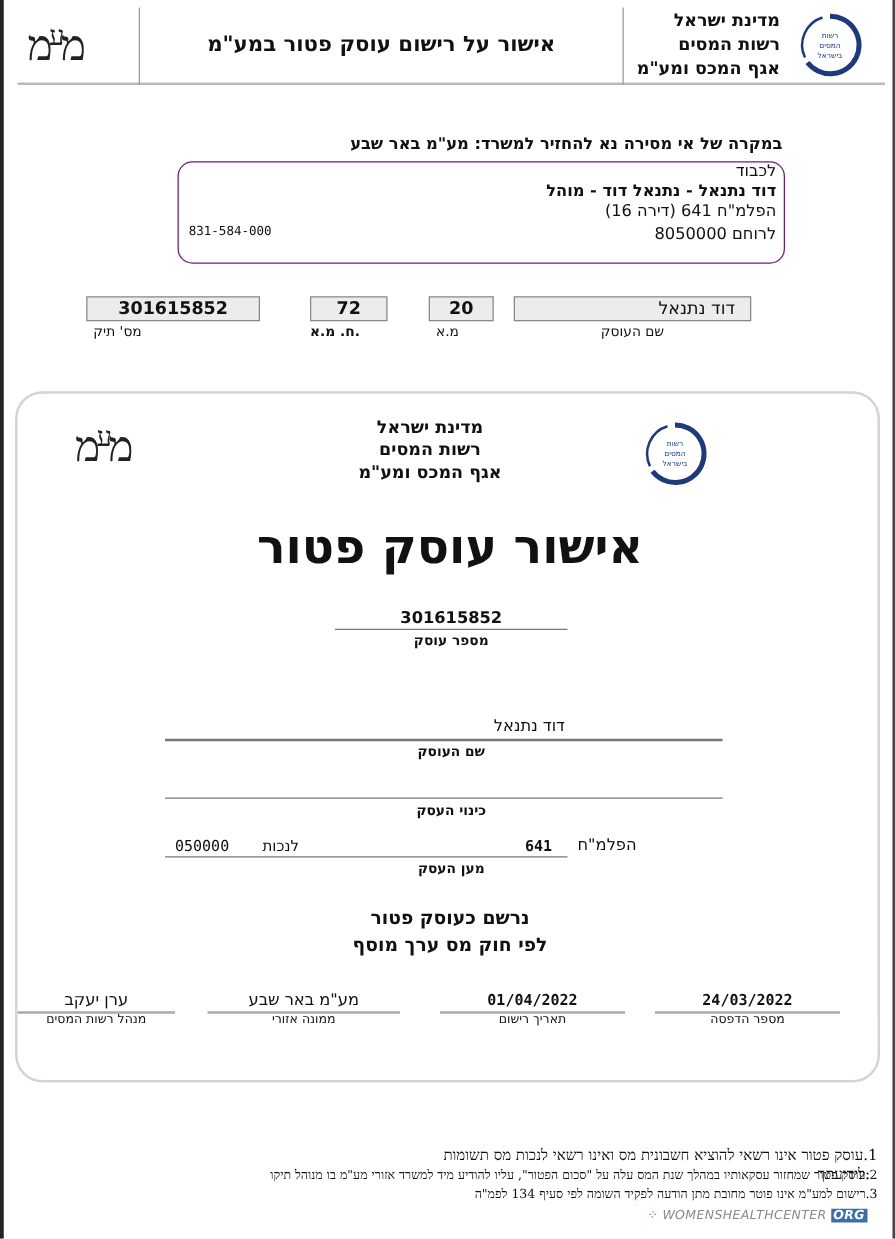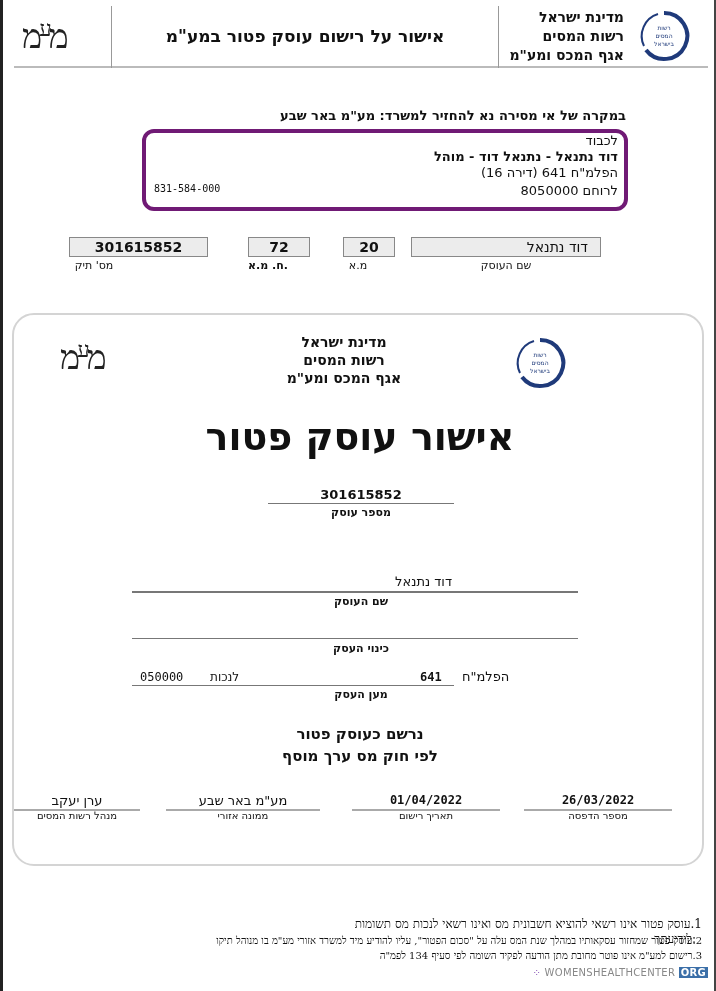--- a/index.html
+++ b/index.html
@@ -12,21 +12,21 @@
     .hdr .vsep1 { position: absolute; left: 97px; top: 0; height: 62px; border-left: 1px solid #999; }
     .hdr .vsep2 { position: absolute; left: 484px; top: 0; height: 62px; border-left: 1px solid #999; }
     .hdr-title { position: absolute; left: 98px; width: 386px; top: 20px; text-align: center; font-size: 17px; font-weight: bold; }
     .hdr-org { position: absolute; left: 486px; width: 128px; top: 2px; text-align: right; font-size: 14px; font-weight: bold; line-height: 19px; padding-right: 4px; }
     .ma-logo { position: absolute; font-family: "DejaVu Serif", serif; font-size: 34px; font-weight: normal; color: #222; letter-spacing: -3px; }
     .ma-logo sup { font-size: 22px; vertical-align: 12px; }
     .seal { position: absolute; width: 52px; height: 52px; }
 
     
     .notice { position: absolute; top: 108px; right: 90px; font-size: 13px; font-weight: bold; }
-    .addr-box { position: absolute; top: 129px; left: 142px; width: 486px; height: 82px; border: 4px solid #701a75; border-radius: 12px; }
+    .addr-box { position: absolute; top: 129px; left: 142px; width: 486px; height: 82px; border: 1px solid #701a75; border-radius: 12px; }
     .addr-line { position: absolute; right: 6px; font-size: 13px; }
     .addr-phone { position: absolute; left: 8px; top: 50px; font-family: "DejaVu Sans Mono", monospace; font-size: 10px; direction: ltr; }
 
     
     .fbox { position: absolute; top: 237px; height: 20px; border: 1px solid #888; background: #ececec; font-size: 14px; font-weight: bold; text-align: center; line-height: 18px; }
     .fbox.name { text-align: right; padding-right: 12px; font-weight: normal; }
     .flabel { position: absolute; top: 259px; font-size: 11px; text-align: center; }
 
     
     .cert { position: absolute; top: 313px; left: 12px; width: 692px; height: 553px; border: 2px solid #d4d4d4; border-radius: 22px; }
@@ -37,21 +37,21 @@
     .cap { position: absolute; font-size: 11px; font-weight: bold; text-align: center; }
     .reg1 { position: absolute; top: 410px; left: 0; width: 692px; text-align: center; font-size: 15px; font-weight: bold; }
     .reg2 { position: absolute; top: 432px; left: 0; width: 692px; text-align: center; font-size: 15px; font-weight: bold; }
     .sig-val { position: absolute; top: 478px; font-size: 12px; text-align: center; }
     .sig-line { position: absolute; top: 494px; border-bottom: 2px solid #aaa; }
     .sig-cap { position: absolute; top: 495px; font-size: 10px; text-align: center; }
 
     
     .notes-title { position: absolute; top: 932px; right: 20px; font-family: "DejaVu Serif", serif; font-size: 12px; }
     .note { position: absolute; right: 14px; font-family: "DejaVu Serif", serif; white-space: nowrap; }
-    .watermark { position: absolute; top: 967px; right: 8px; direction: ltr; font-size: 10px; color: #888; letter-spacing: 0.3px; }
+    .watermark { position: absolute; top: 967px; right: 22px; direction: ltr; font-size: 10px; color: #888; letter-spacing: 0.3px; font-style: italic; }
     .watermark .org { background: #3b6fa8; color: #fff; padding: 0 2px; font-weight: bold; }
     .watermark .dots { color: #8a58b8; }
   </style>
 </head>
 <body>
 
 <div class="page-frame"></div>
 
 <div class="hdr">
   <div class="ma-logo" style="left:8px; top:10px;">מ<sup>ע</sup>מ</div>
@@ -125,21 +125,21 @@
   <div class="val" style="top:354px; left:448px; font-size:13px;">הפלמ"ח</div>
   <div class="val" style="top:355px; left:406px; font-weight:bold; font-family:'DejaVu Sans Mono', monospace; font-size:12px;">641</div>
   <div class="val" style="top:355px; left:196px; font-size:12px;">לנכות</div>
   <div class="val" style="top:355px; left:126px; font-family:'DejaVu Sans Mono', monospace; font-size:12px; direction:ltr;">050000</div>
   <div class="uline" style="top:370px; left:118px; width:322px;"></div>
   <div class="cap" style="top:373px; left:254px; width:186px;">מען העסק</div>
 
   <div class="reg1">נרשם כעוסק פטור</div>
   <div class="reg2">לפי חוק מס ערך מוסף</div>
 
-  <div class="sig-val" style="left:510px; width:148px; font-weight:bold; font-family:'DejaVu Sans Mono', monospace; direction:ltr;">26/03/2022</div>
+  <div class="sig-val" style="left:510px; width:148px; font-weight:bold; font-family:'DejaVu Sans Mono', monospace; direction:ltr;">24/03/2022</div>
   <div class="sig-line" style="left:510px; width:148px;"></div>
   <div class="sig-cap" style="left:510px; width:148px;">מספר הדפסה</div>
 
   <div class="sig-val" style="left:338px; width:148px; font-weight:bold; font-family:'DejaVu Sans Mono', monospace; direction:ltr;">01/04/2022</div>
   <div class="sig-line" style="left:338px; width:148px;"></div>
   <div class="sig-cap" style="left:338px; width:148px;">תאריך רישום</div>
 
   <div class="sig-val" style="left:152px; width:154px; font-size:13px;">מע"מ באר שבע</div>
   <div class="sig-line" style="left:152px; width:154px;"></div>
   <div class="sig-cap" style="left:152px; width:154px;">ממונה אזורי</div>

